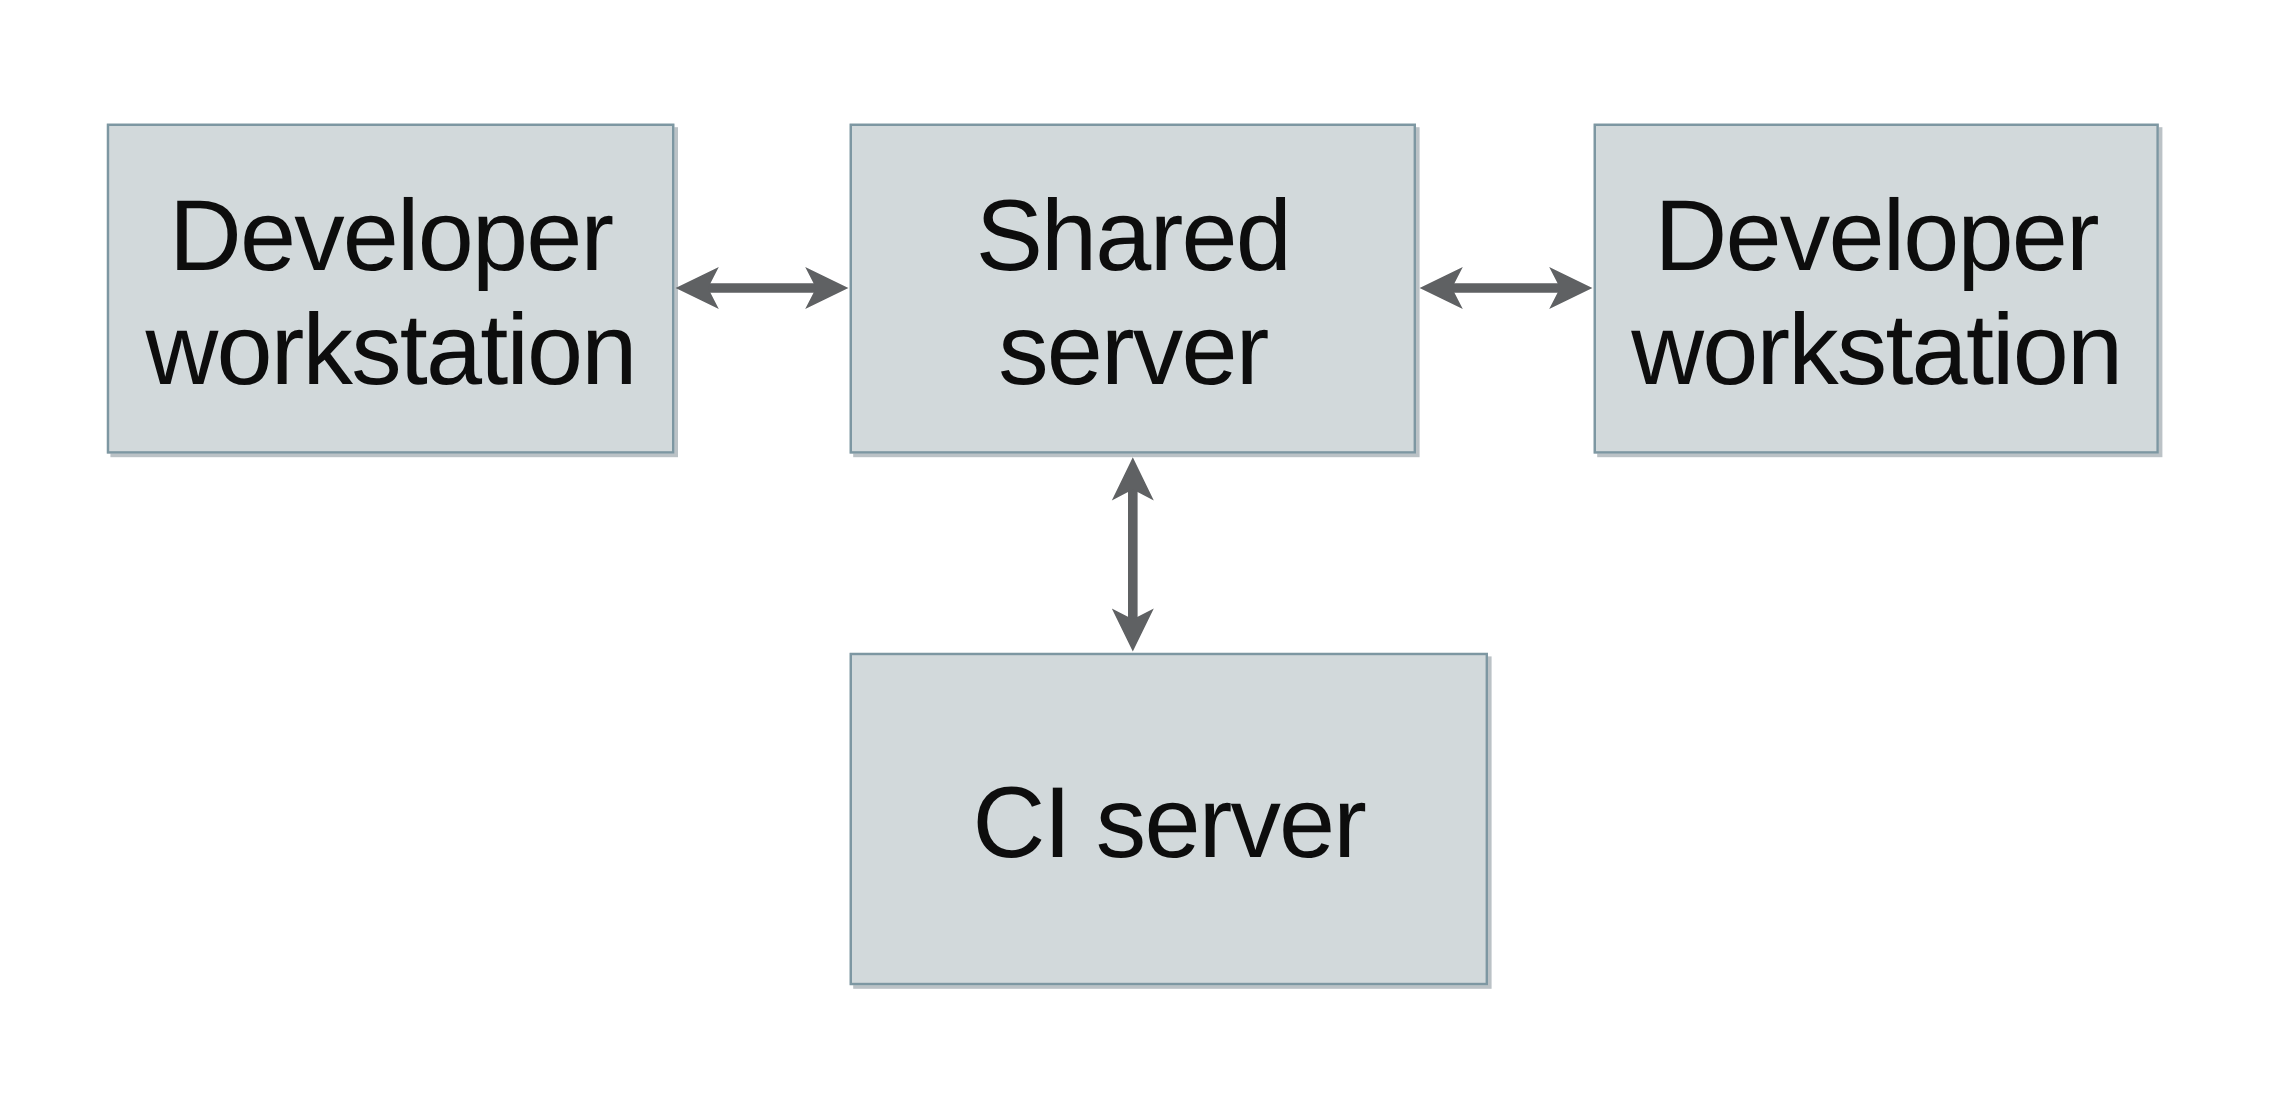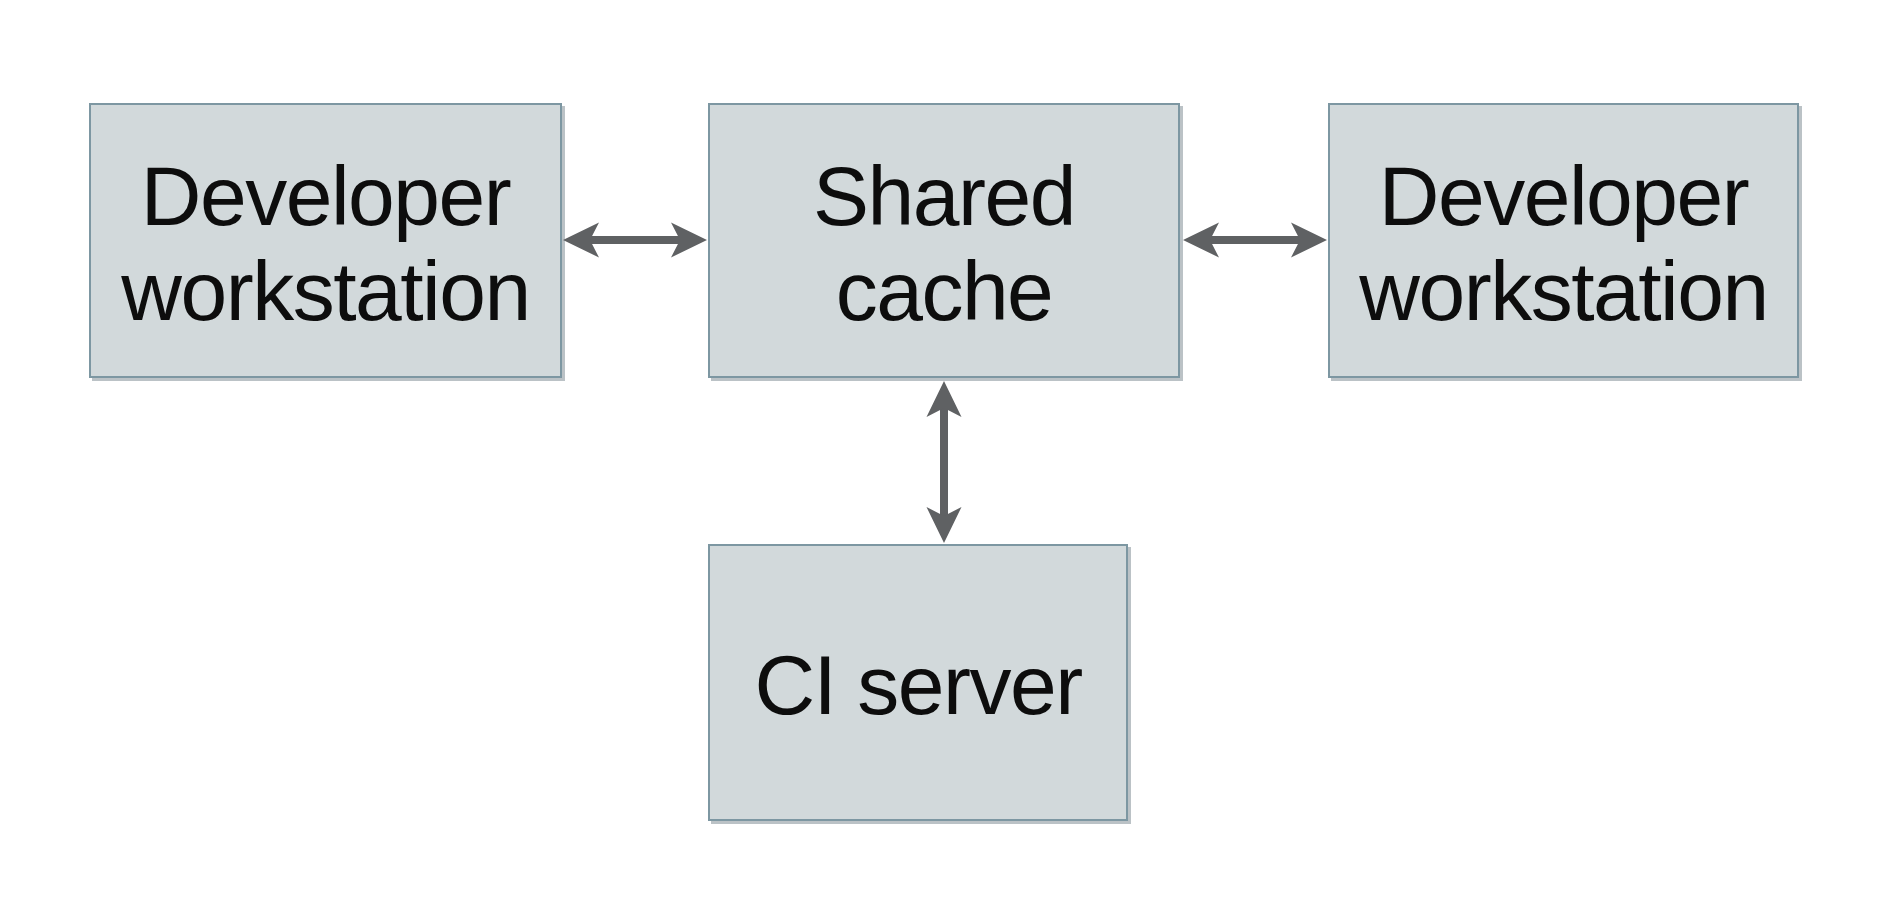--- a/index.html
+++ b/index.html
@@ -31,41 +31,41 @@
     text-align:center;
     color:var(--node-text);
     font-size:84px;
     line-height:1.13;
     letter-spacing:-1.5px;
     padding-top:6px;
   }
   .node-dev-left  {left:89px;  top:103px; width:473px; height:275px;}
   .node-shared    {left:708px; top:103px; width:472px; height:275px;text-align:center;}
   .node-dev-right {left:1328px;top:103px; width:471px; height:275px;}
-  .node-ci        {left:708px; top:544px; width:420px; height:277px;}
+  .node-ci        {left:708px; top:544px; width:532px; height:277px;}
   .edge{position:absolute;}
   .edge path{fill:var(--arrow);}
   .edge line{stroke:var(--arrow);stroke-width:8;}
   .edge-left  {left:561px; top:216px;}
   .edge-right {left:1181px;top:216px;}
   .edge-down  {left:920px; top:379px;}
 </style>
 </head>
 <body>
 
 <div class="canvas">
 
   <div class="node node-dev-left">
     <span>Developer</span>
     <span>workstation</span>
   </div>
 
   <div class="node node-shared">
     <span>Shared</span>
-    <span>cache</span>
+    <span>server</span>
   </div>
 
   <div class="node node-dev-right">
     <span>Developer</span>
     <span>workstation</span>
   </div>
 
   <div class="node node-ci">
     <span>CI server</span>
   </div>

